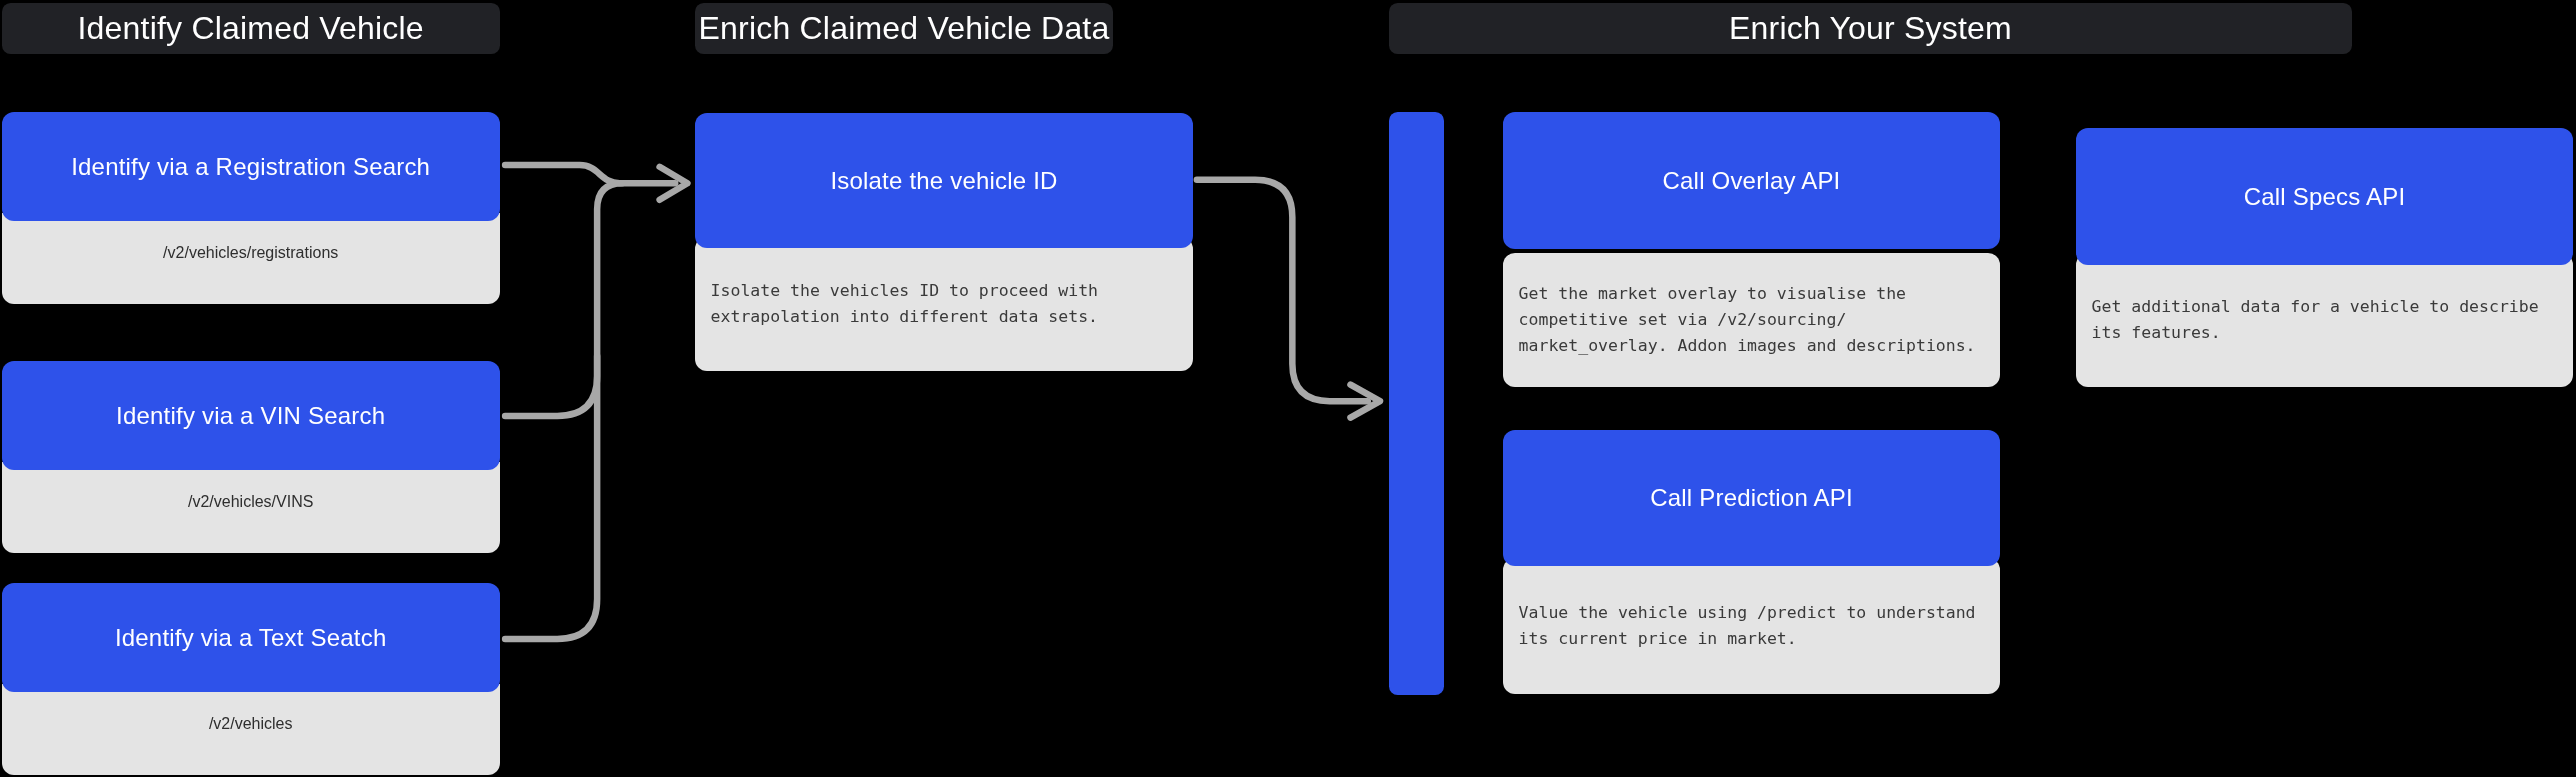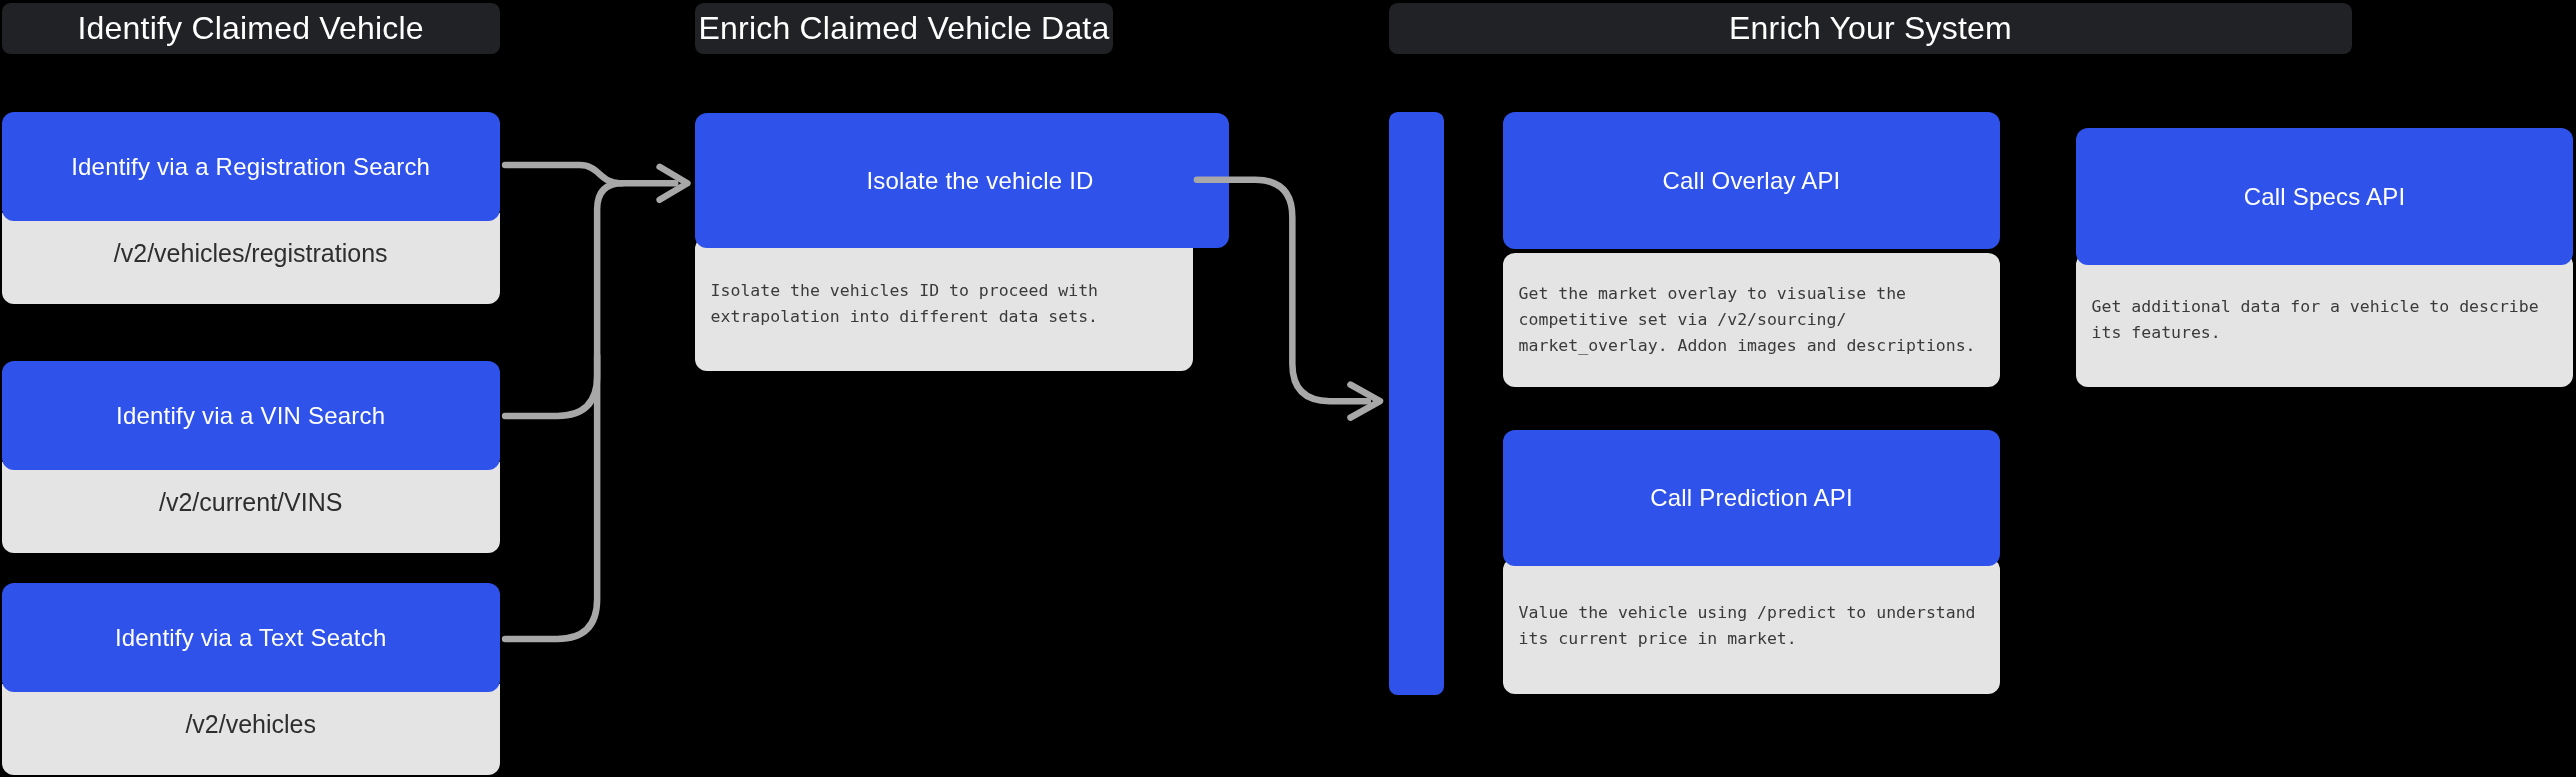--- a/index.html
+++ b/index.html
@@ -46,21 +46,21 @@
     background: #e4e4e4;
     border-radius: 12px;
     z-index: 1;
   }
 
   .endpoint-panel {
     display: flex;
     align-items: center;
     justify-content: center;
     color: #2e2e2e;
-    font-size: 25px;
+    font-size: 16px;
     font-weight: 500;
     padding-bottom: 10.4px;
     box-sizing: border-box;
   }
 
   .desc-panel {
     display: flex;
     align-items: center;
     box-sizing: border-box;
     padding: 0 15.6px;
@@ -102,30 +102,30 @@
   <div class="abs section-header" style="left:1.7px; top:2.6px; width:498px; height:51px;">Identify Claimed Vehicle</div>
   <div class="abs section-header" style="left:695px; top:2.6px; width:418px; height:51px;">Enrich Claimed Vehicle Data</div>
   <div class="abs section-header" style="left:1389px; top:2.6px; width:963px; height:51px;">Enrich Your System</div>
 
   <div class="abs node-gray endpoint-panel" style="left:1.7px; top:213px; width:498px; height:91px; border-radius:0 0 12px 12px;">
     <span>/v2/vehicles/registrations</span>
   </div>
   <div class="abs node-blue" style="left:1.7px; top:112px; width:498px; height:109px;">Identify via a Registration Search</div>
 
   <div class="abs node-gray endpoint-panel" style="left:1.7px; top:462px; width:498px; height:91px; border-radius:0 0 12px 12px;">
-    <span>/v2/current/VINS</span>
+    <span>/v2/vehicles/VINS</span>
   </div>
   <div class="abs node-blue" style="left:1.7px; top:361px; width:498px; height:109px;">Identify via a VIN Search</div>
 
   <div class="abs node-gray endpoint-panel" style="left:1.7px; top:684px; width:498px; height:91px; border-radius:0 0 12px 12px;">
     <span>/v2/vehicles</span>
   </div>
   <div class="abs node-blue" style="left:1.7px; top:583px; width:498px; height:109px;">Identify via a Text Seatch</div>
 
-  <div class="abs node-blue" style="left:695px; top:113px; width:498px; height:135px;padding-left:36px;">Isolate the vehicle ID</div>
+  <div class="abs node-blue" style="left:695px; top:113px; width:498px; height:135px;">Isolate the vehicle ID</div>
   <div class="abs node-gray desc-panel" style="left:695px; top:237px; width:498px; height:134px;text-align:center;">
     <div class="desc-text">Isolate the vehicles ID to proceed with
 extrapolation into different data sets.</div>
   </div>
 
   <div class="abs pipeline-bar" style="left:1389px; top:112px; width:55px; height:583px;"></div>
 
   <div class="abs node-blue" style="left:1503px; top:112px; width:497px; height:137px;">Call Overlay API</div>
   <div class="abs node-gray desc-panel" style="left:1503px; top:253px; width:497px; height:134px;">
     <div class="desc-text">Get the market overlay to visualise the

